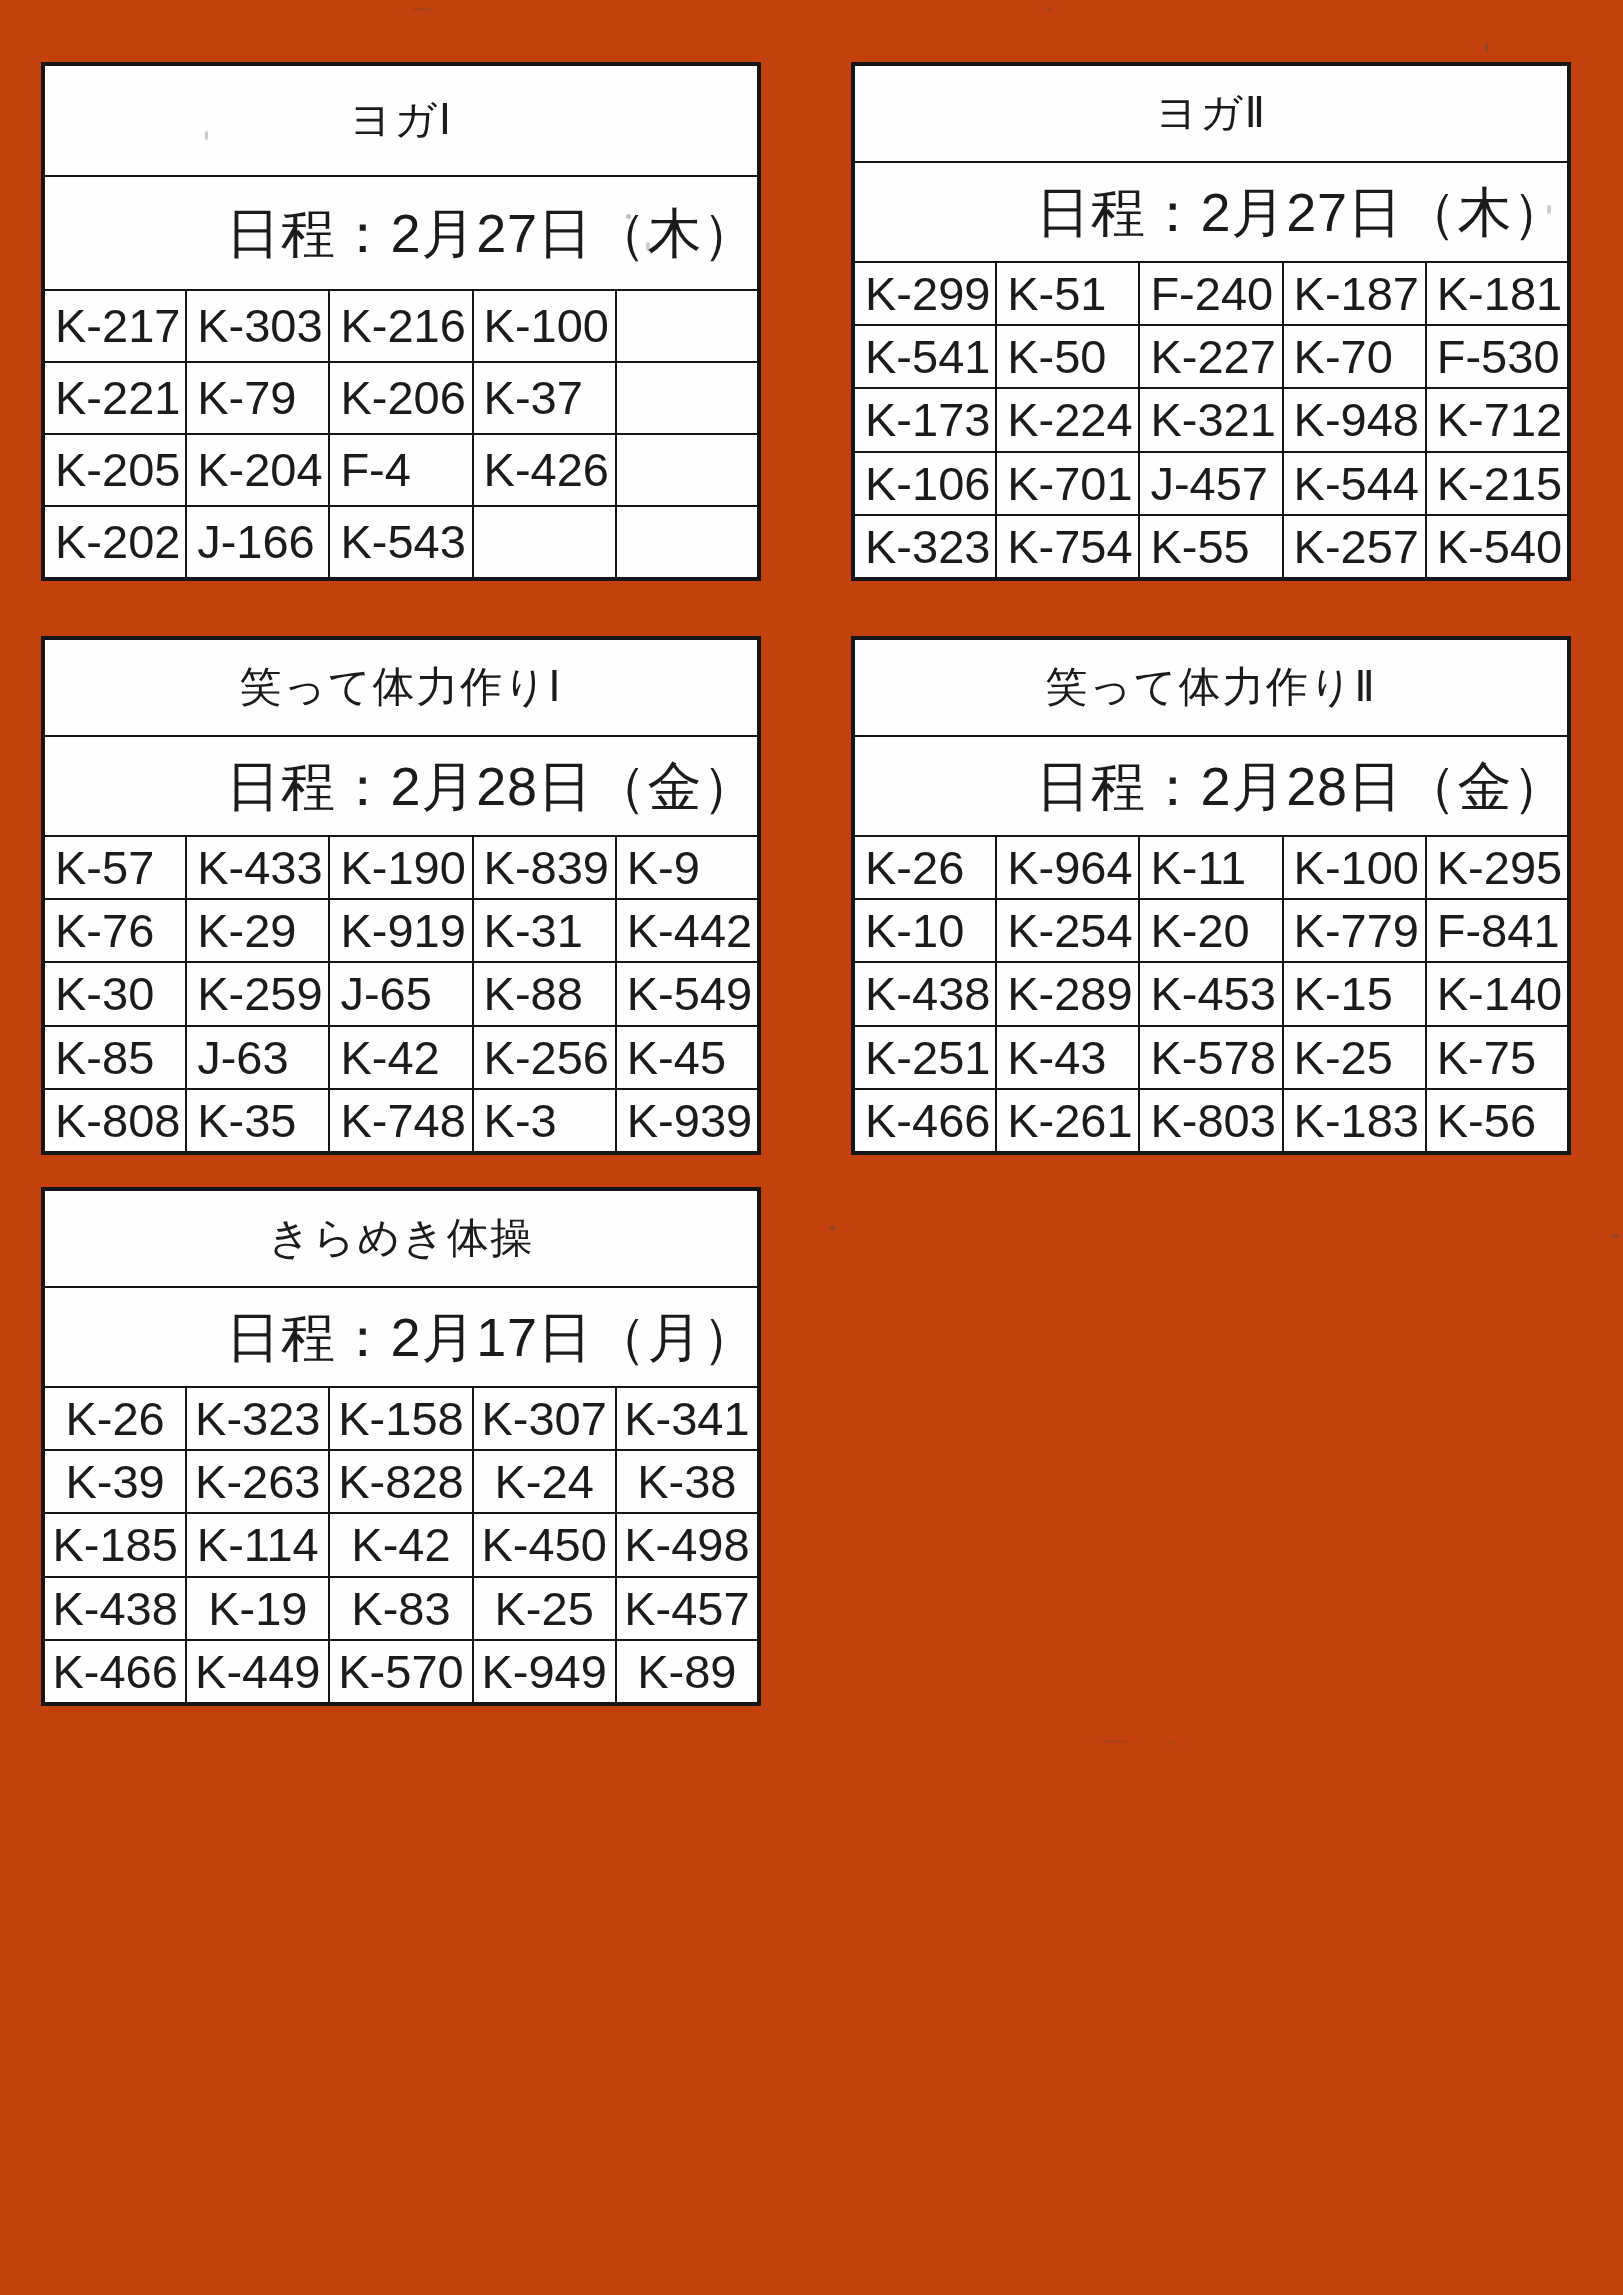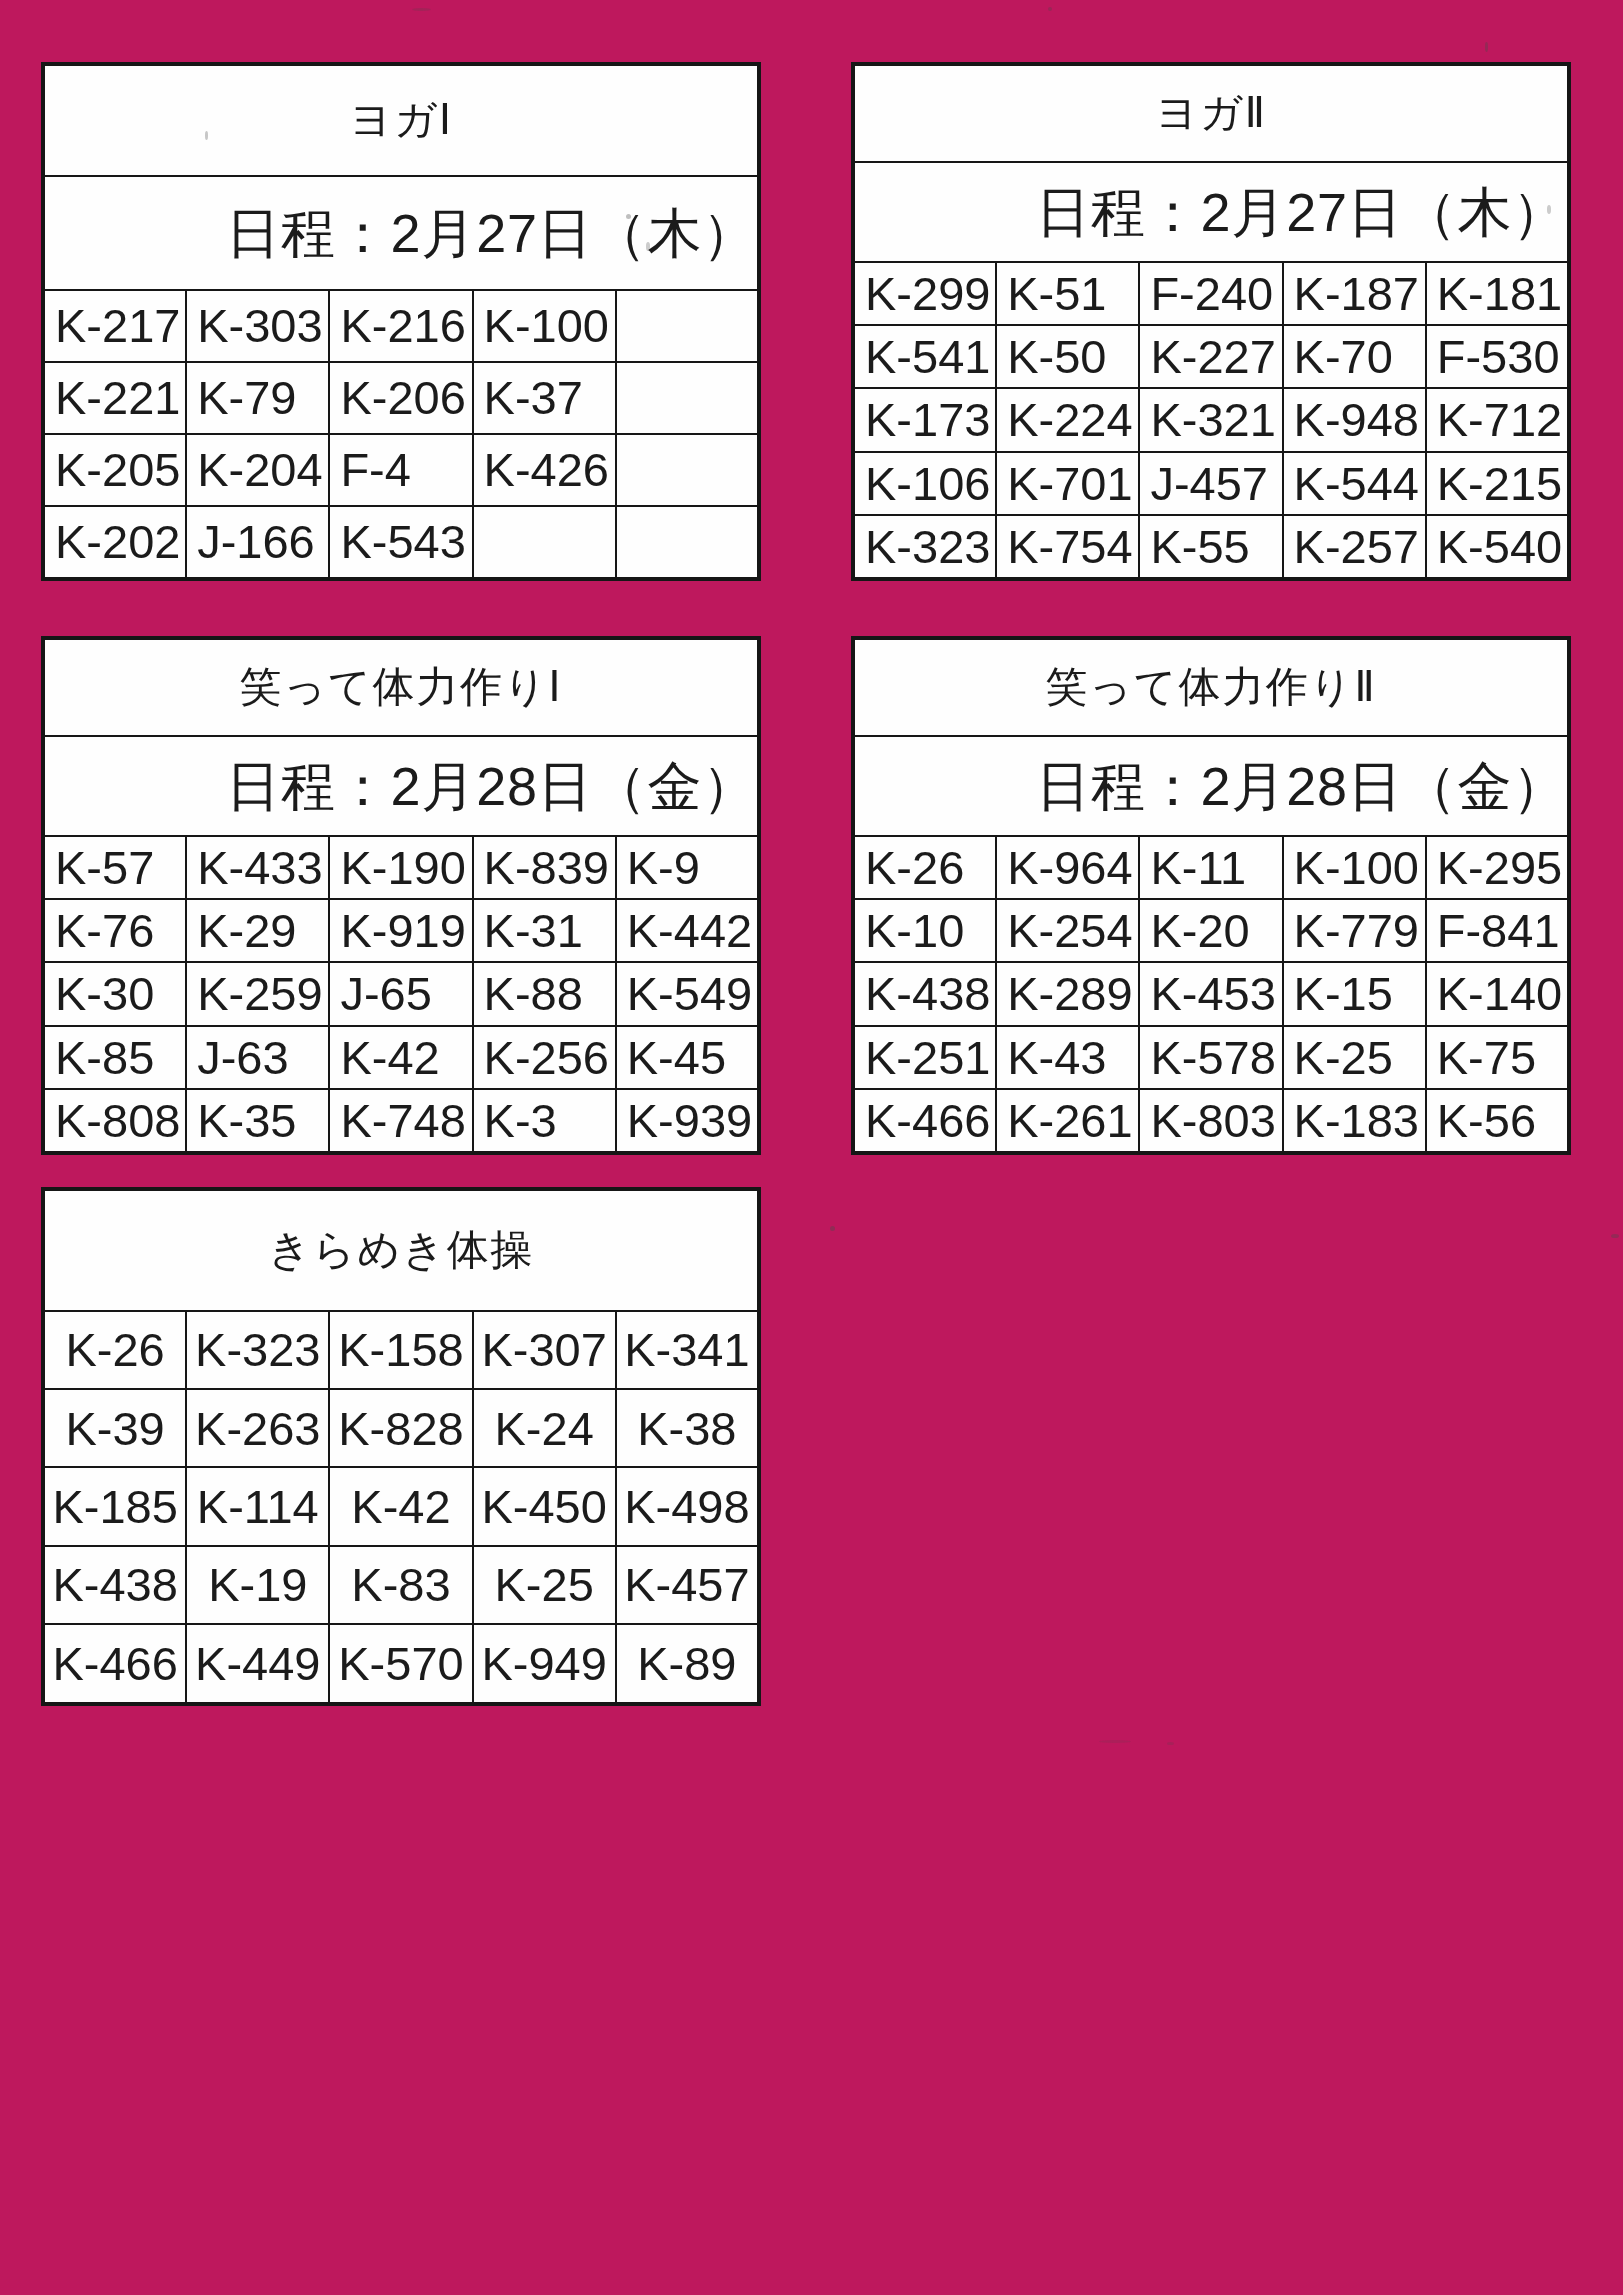--- a/index.html
+++ b/index.html
@@ -1,19 +1,19 @@
 <!DOCTYPE html>
 <html style="font-size:13.5px"><head>
 <meta charset="utf-8">
 <style>
   html,body{margin:0;padding:0;background:#ffffff;}
   .page{
     position:relative;
     width:1623px;height:2295px;
-    background:#be185d;
+    background:#c2410c;
     font-family:"Liberation Sans","DejaVu Sans",sans-serif;
     color:#1b1b1b;
     overflow:hidden;
   }
   .tbl{position:absolute;width:720px;}
   .tbl table{
     width:100%;height:519px;
     border-collapse:collapse;table-layout:fixed;
     border:4.2px solid #161616;background:#fefefe;
   }
@@ -225,20 +225,23 @@
         </tbody>
     </table>
   </section>
 
   <section class="tbl center" style="left:41px;top:1187px">
     <table>
       <tbody>
         <tr>
           <td class="title" colspan="5">きらめき体操</td>
         </tr>
+        <tr>
+          <td class="sched" colspan="5">日程：2月17日（月）</td>
+        </tr>
       </tbody>
       <tbody class="rows">
           <tr>
             <td>K-26</td>
             <td>K-323</td>
             <td>K-158</td>
             <td>K-307</td>
             <td>K-341</td>
           </tr>
           <tr>

